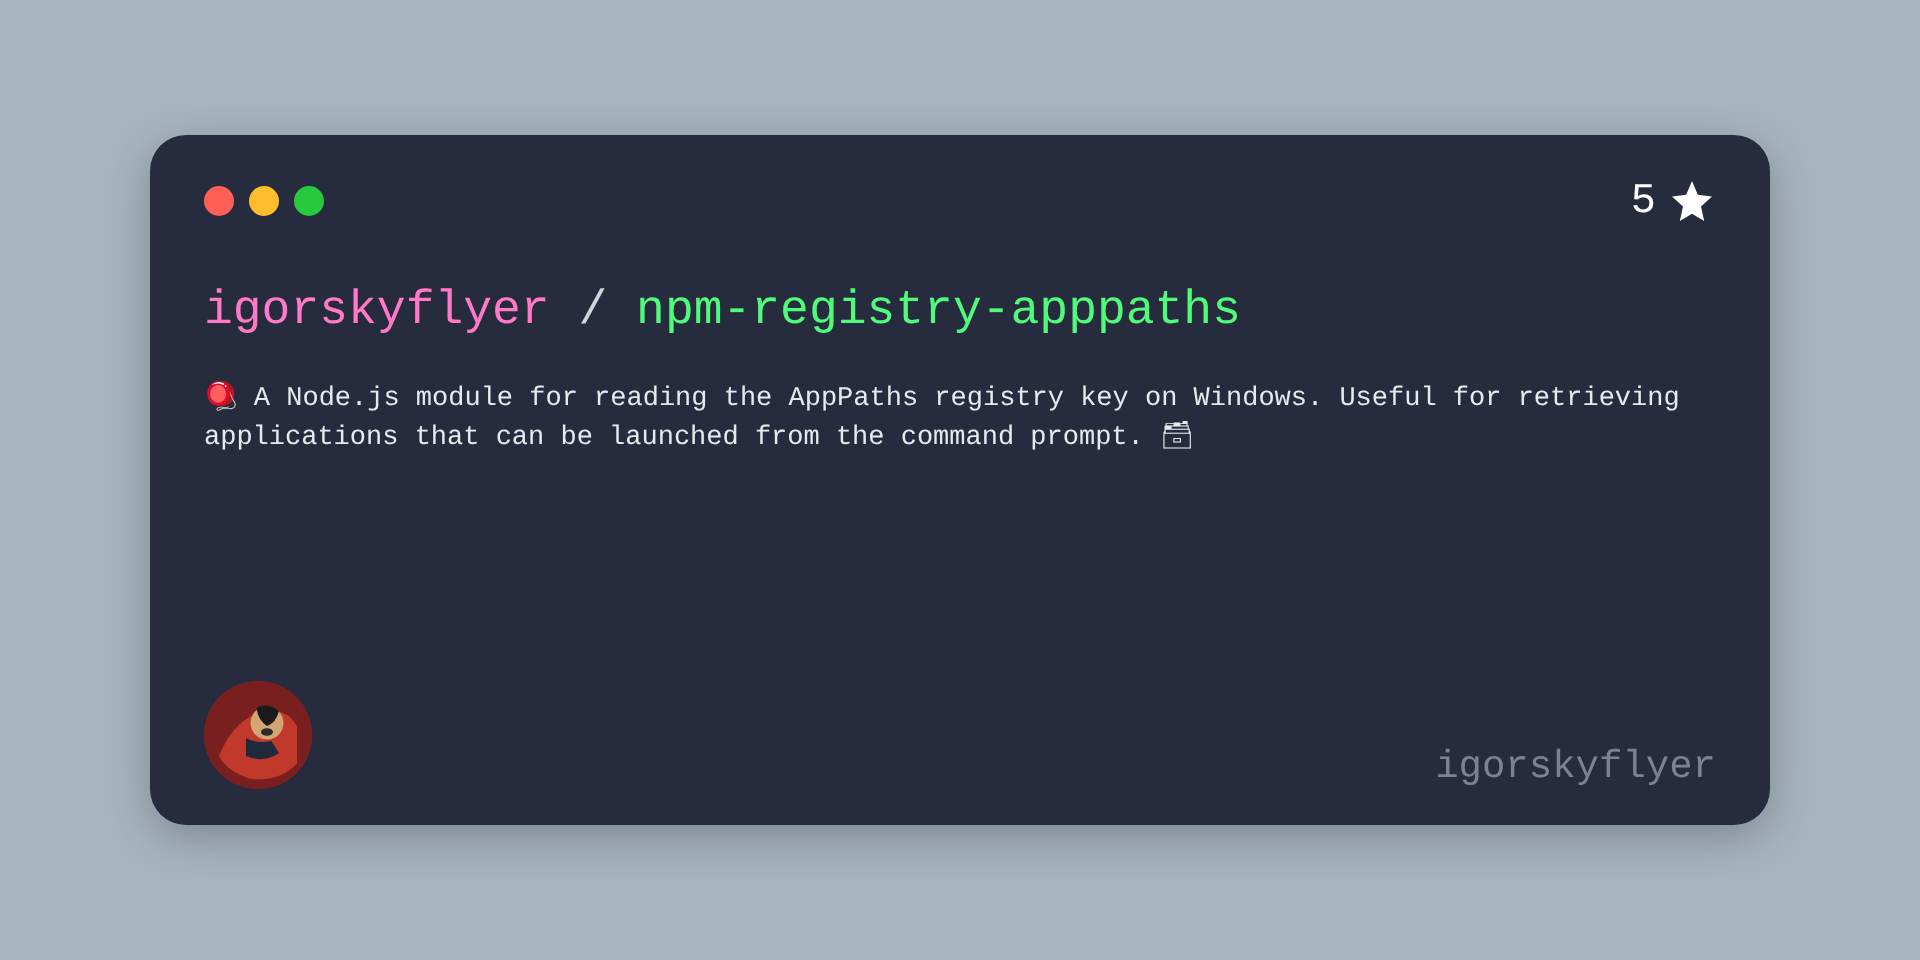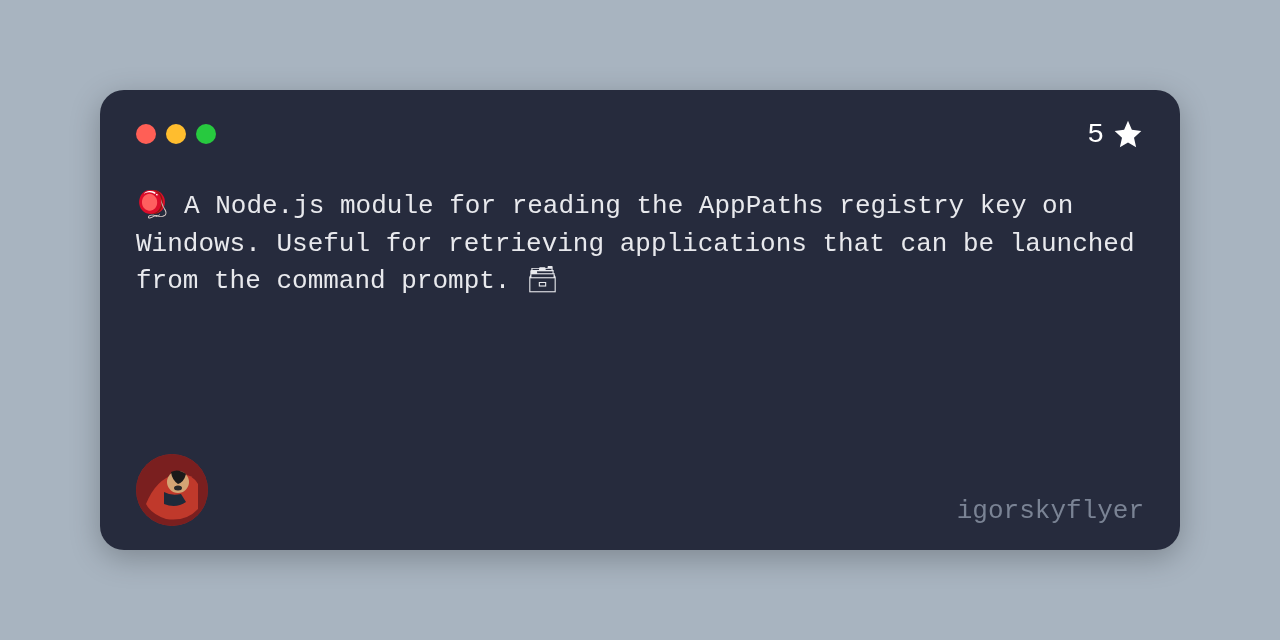--- a/index.html
+++ b/index.html
@@ -78,21 +78,21 @@
     .separator {
       color: #d1d5db;
     }
     
     .repo {
       color: #50fa7b;
     }
     
     .description {
       color: #e8e9ed;
-      font-size: 26px;
+      font-size: 18px;
       line-height: 1.45;
       flex: 1;
     }
     
     .bottom-row {
       display: flex;
       justify-content: space-between;
       align-items: flex-end;
     }
     
@@ -127,20 +127,23 @@
       <div class="light green"></div>
     </div>
     <div class="stars">
       <span>5</span>
       <svg class="star-icon" viewBox="0 0 24 24">
         <path d="M12 2l2.9 6.9L22 9.8l-5.5 5 1.6 7.2L12 18.4 5.9 22l1.6-7.2L2 9.8l7.1-.9L12 2z"></path>
       </svg>
     </div>
   </div>
 
+  <div class="title-row">
+    <span class="owner">igorskyflyer</span><span class="separator"> / </span><span class="repo">npm-registry-apppaths</span>
+  </div>
 
   <div class="description">🪀 A Node.js module for reading the AppPaths registry key on Windows. Useful for retrieving applications that can be launched from the command prompt. 🗃</div>
 
   <div class="bottom-row">
     <div class="avatar">
       <svg viewBox="0 0 72 72">
         <circle cx="36" cy="36" r="36" fill="#7a1f1f"></circle>
         <path d="M 10 50 Q 20 25 40 20 Q 55 18 62 30 L 62 55 Q 50 68 30 65 Q 15 60 10 50 Z" fill="#c0392b"></path>
         <circle cx="42" cy="28" r="11" fill="#d4a574"></circle>
         <path d="M 35 18 Q 42 14 50 20 Q 48 28 42 30 Q 36 26 35 18 Z" fill="#1a1a1a"></path>

